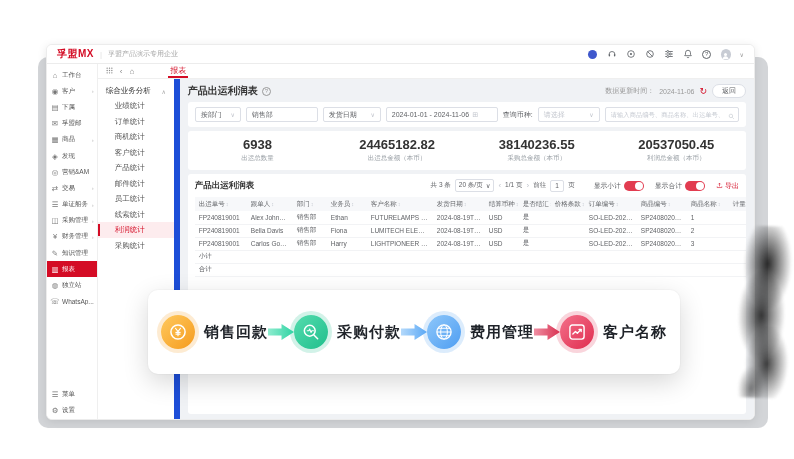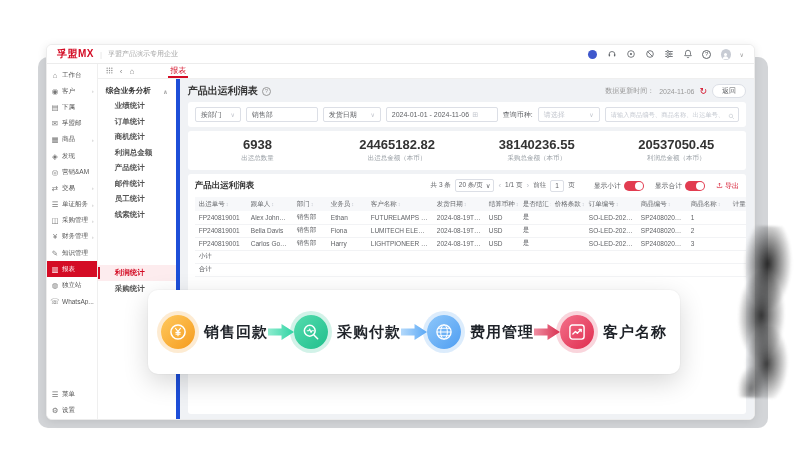--- a/index.html
+++ b/index.html
@@ -56,28 +56,28 @@
     align-items:center; padding:0 8px; background:#fff; }
   .tab-tools { display:flex; gap:7px; color:#888; font-size:8px; align-items:center; }
   .tab-tools svg { width:7px; height:7px; }
   .active-tab { margin-left:34px; color:#d40c25; font-size:8px; height:100%;
     display:flex; align-items:center; border-bottom:2px solid #d40c25; padding:0 2px;
     cursor:pointer; }
 
   .workspace { flex:1; display:flex; min-height:0; }
 
   
-  .sidenav { flex:0 0 82px; background:#fff; border-right:4px solid #1d4ed8;
-    padding-top:5px;font-weight:bold; }
+  .sidenav { flex:0 0 82px; background:#fff; border-right:6px solid #1d4ed8;
+    padding-top:5px; }
   .sidenav-group { display:flex; justify-content:space-between; align-items:center;
     padding:0 8px; height:14px; color:#333; font-size:7.5px; }
   .group-caret { color:#aaa; font-size:6px; }
   .nav-item { height:15.5px; line-height:15.5px; padding-left:17px; color:#555;
     font-size:7.5px; cursor:pointer; position:relative; white-space:nowrap; }
-  .nav-item.active { background:#fdecee; color:#d40c25;margin-top:43px; }
+  .nav-item.active { background:#fdecee; color:#d40c25; }
   .nav-item.active::before { content:""; position:absolute; left:0; top:2px; bottom:2px;
     width:2px; background:#d40c25; }
 
   
   .main { flex:1; background:#f0f2f5; padding:5px 8px; display:flex;
     flex-direction:column; min-width:0; }
   .main-header { display:flex; align-items:center; height:14px; margin-bottom:4px; }
   .page-title { font-size:10px; font-weight:bold; color:#333; }
   .title-help { width:9px; height:9px; border:1px solid #999; border-radius:50%;
     color:#999; font-size:6px; display:inline-flex; align-items:center;
@@ -355,21 +355,21 @@
 
         <div class="sidenav">
           <div class="sidenav-group">
             <span>综合业务分析</span>
             <span class="group-caret">∧</span>
           </div>
           <div id="sidenav-list">
               <div class="nav-item">业绩统计</div>
               <div class="nav-item">订单统计</div>
               <div class="nav-item">商机统计</div>
-              <div class="nav-item">利润总金额</div>
+              <div class="nav-item">客户统计</div>
               <div class="nav-item">产品统计</div>
               <div class="nav-item">邮件统计</div>
               <div class="nav-item">员工统计</div>
               <div class="nav-item">线索统计</div>
               <div class="nav-item active">利润统计</div>
               <div class="nav-item">采购统计</div>
             </div>
         </div>
 
         <div class="main">

